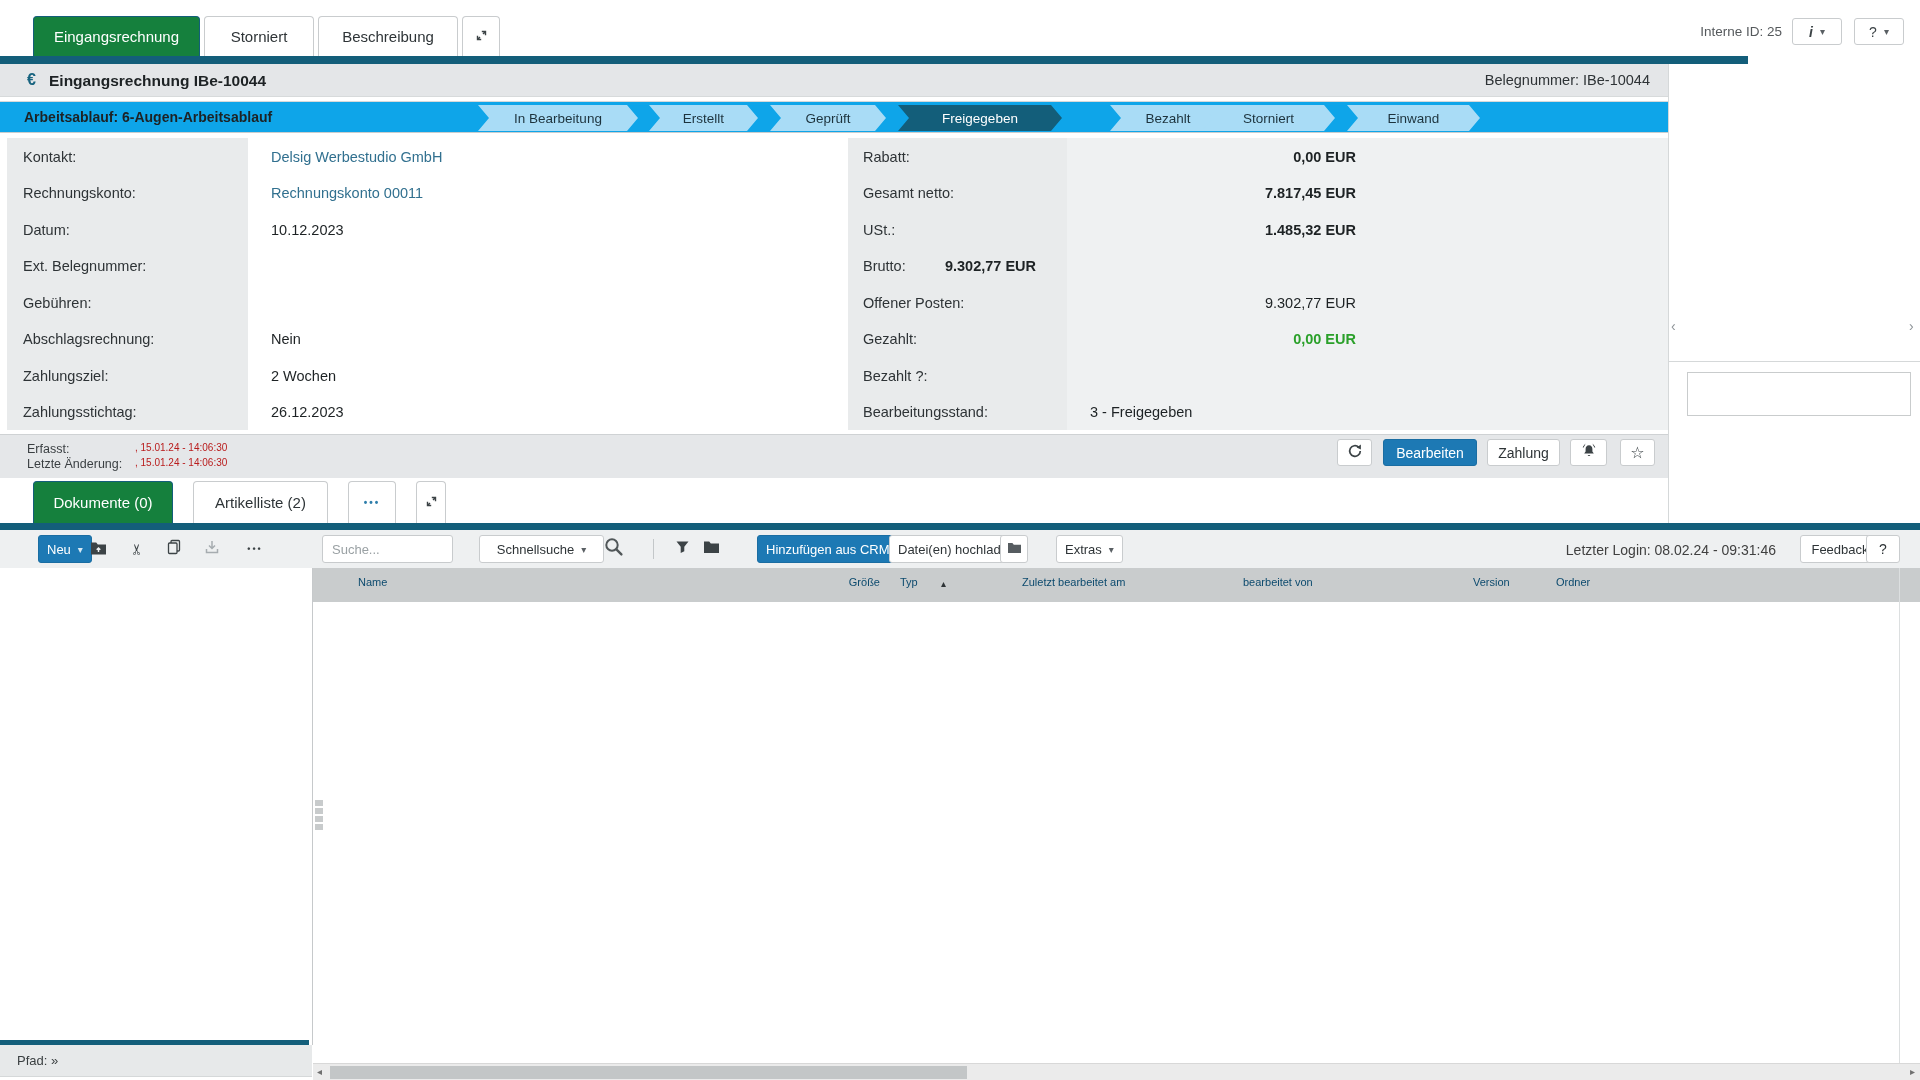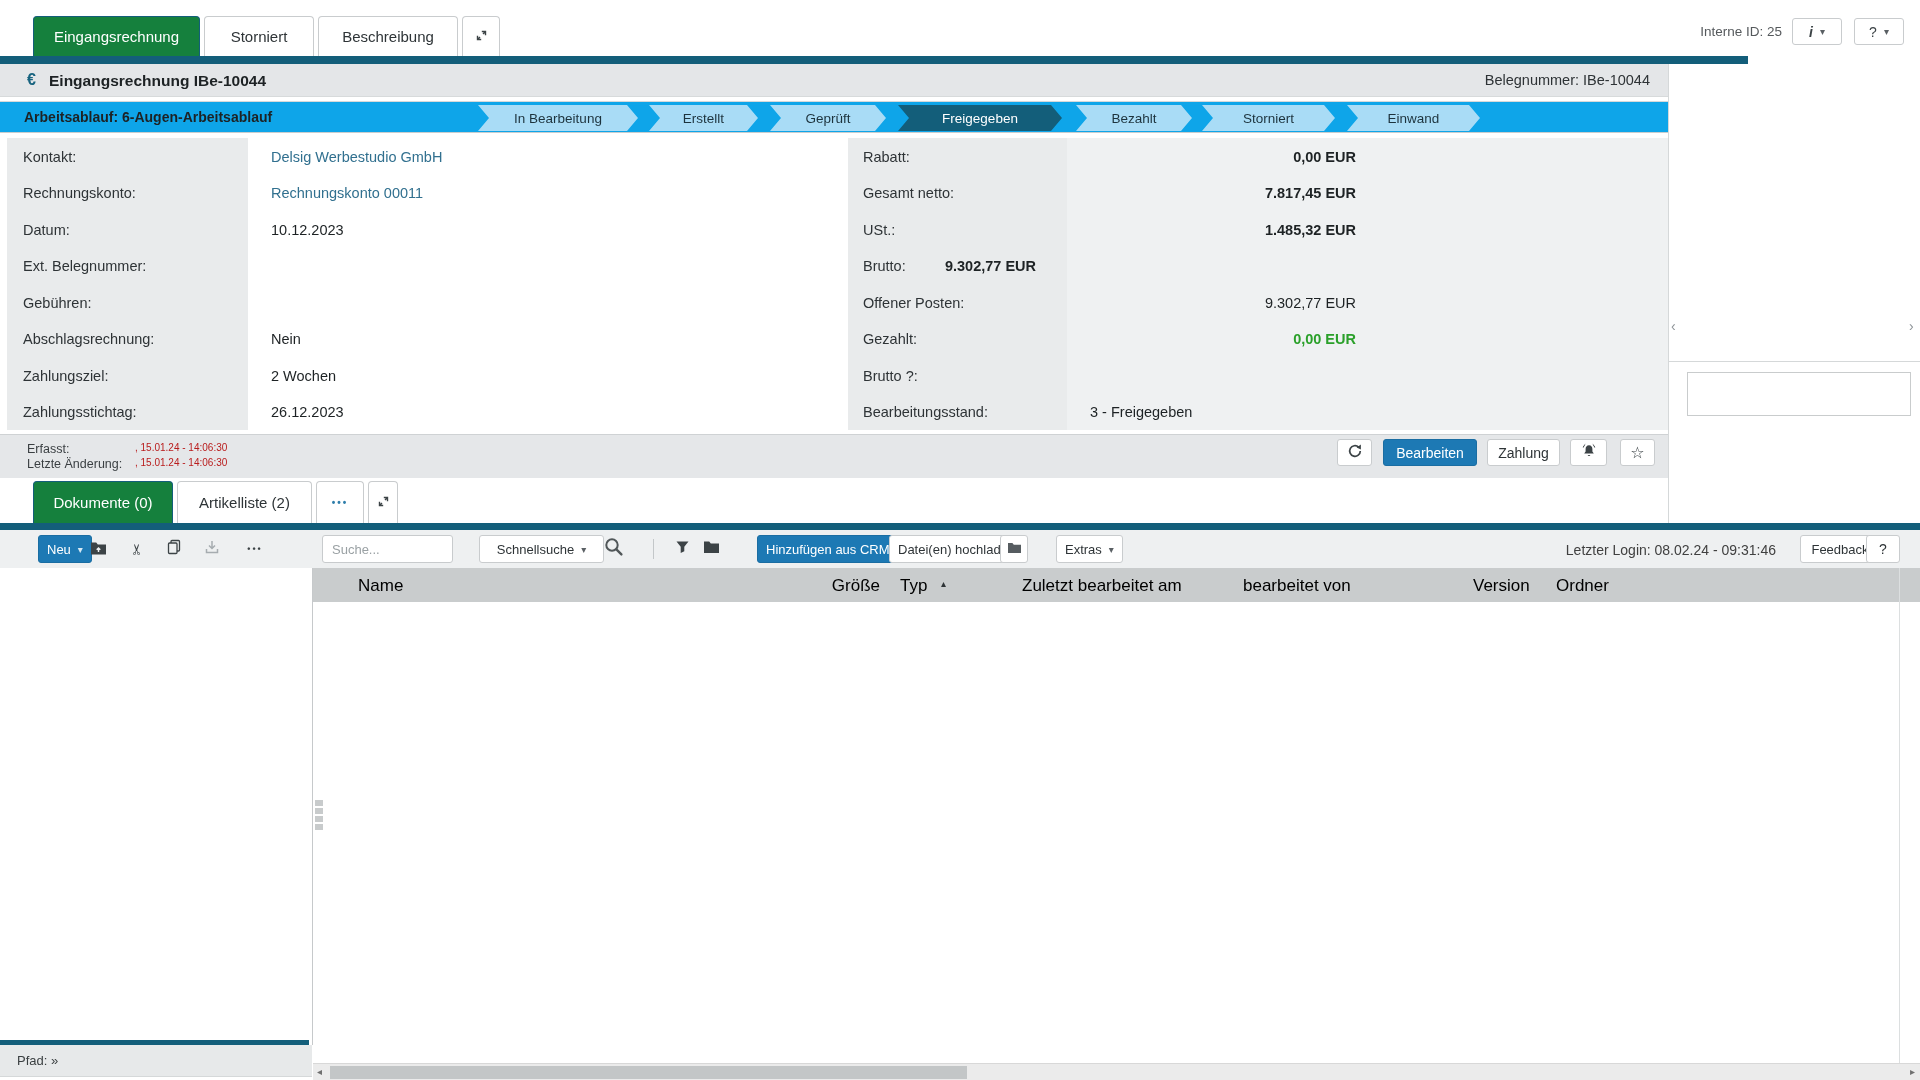--- a/index.html
+++ b/index.html
@@ -60,21 +60,21 @@
   .panel-footer { position:absolute; left:0; top:434px; width:1668px; height:44px; background:#e5e7e9;
                   border-top:1px solid #cfd2d4; }
   .pf-line { position:absolute; font-size:12.5px; color:#3a3f42; }
   .pf-val { position:absolute; font-size:10px; color:#b91c1c; left:135px; }
   .btn { display:flex; align-items:center; justify-content:center; background:#fff;
          border:1px solid #c9ccce; border-radius:3px; font-size:14px; color:#2e3437; cursor:pointer; }
   .btn.blue { background:#1d79b4; border-color:#1a6da2; color:#fff; }
   .pf-btn { position:absolute; top:4px; height:27px; }
 
   
-  .lower-tabs { position:absolute; left:33px; top:481px; display:flex; gap:4px; height:42px; }
+  .lower-tabs { position:absolute; left:33px; top:481px; display:flex; gap:20px; height:42px; }
   .lower-tabs .tab { height:42px; }
   .dots-blue { color:#2d7daa; font-size:10px; letter-spacing:2px; font-weight:bold; }
   .blue-bar-lower { position:absolute; left:0; top:523px; width:1920px; height:7px; background:#135e7a; }
 
   
   .toolbar { position:absolute; left:0; top:530px; width:1920px; height:38px; background:#eef0f1; }
   .tb { position:absolute; top:5px; height:28px; }
   .tbtn { display:flex; align-items:center; justify-content:center; gap:7px; height:28px;
           font-size:13px; padding:0 8px;margin-left:20px; }
   .ticon { position:absolute; top:7px; display:flex; align-items:center; justify-content:center;
@@ -82,21 +82,21 @@
   .dots-dark { color:#3c4346; font-size:9px; letter-spacing:2px; font-weight:bold; }
   .search-input { position:absolute; left:322px; top:5px; width:131px; height:28px; background:#fff;
                   border:1px solid #c8cbcd; border-radius:3px; padding:0 9px; font-size:13px;
                   font-family:inherit; color:#2e3437; }
   .search-input::placeholder { color:#9aa1a4; }
   .tb-divider { position:absolute; left:653px; top:9px; width:1px; height:20px; background:#c3c7c9; }
   .login-text { position:absolute; right:144px; top:12px; font-size:14px; color:#404040; }
 
   
   .table-header { position:absolute; left:313px; top:568px; width:1607px; height:34px; background:#c9cccd; }
-  .th { position:absolute; top:8px; font-size:17px; color:#000000; cursor:pointer; }
+  .th { position:absolute; top:8px; font-size:11px; color:#0c4a6e; cursor:pointer; }
   .sort { position:absolute; top:10px; font-size:10px; color:#2e3336; }
   .vline-right { position:absolute; left:1899px; top:568px; width:1px; height:495px; background:#dcdfe0; }
 
   
   .tree-panel { position:absolute; left:0; top:568px; width:312px; height:472px; background:#fff; }
   .splitter { position:absolute; left:312px; top:568px; width:1px; height:477px; background:#c6c9cb; }
   .drag-handle { position:absolute; left:315px; top:800px; width:8px; height:30px;
                  background:repeating-linear-gradient(#c8cbcc 0 6px, transparent 6px 8px); cursor:col-resize; }
   .blue-line { position:absolute; left:0; top:1040px; width:309px; height:5px; background:#135e7a; }
   .pfad-bar { position:absolute; left:0; top:1045px; width:312px; height:32px; background:#e7e9ea;
@@ -170,21 +170,21 @@
       </div>
     <div class="step" style="left:649px;width:109px">
         <span>Erstellt</span>
       </div>
     <div class="step" style="left:770px;width:116px">
         <span>Geprüft</span>
       </div>
     <div class="step active" style="left:898px;width:164px">
         <span>Freigegeben</span>
       </div>
-    <div class="step" style="left:1076px;width:116px">
+    <div class="step" style="left:1110px;width:116px">
         <span>Bezahlt</span>
       </div>
     <div class="step" style="left:1202px;width:133px">
         <span>Storniert</span>
       </div>
     <div class="step" style="left:1347px;width:133px">
         <span>Einwand</span>
       </div>
   </div>
 
@@ -225,21 +225,21 @@
       </div>
     <div class="frow" style="top:187.5px;width:1668px">
         <span class="flabel">Abschlagsrechnung:</span>
         <span class="fvalue">Nein</span>
         <span class="flabel r">Gezahlt:</span>
         <span class="fvalue amount green">0,00 EUR</span>
       </div>
     <div class="frow" style="top:224px;width:1668px">
         <span class="flabel">Zahlungsziel:</span>
         <span class="fvalue">2 Wochen</span>
-        <span class="flabel r">Brutto ?:</span>
+        <span class="flabel r">Bezahlt ?:</span>
         <span class="fvalue amount plain"></span>
       </div>
     <div class="frow" style="top:260.5px;width:1668px">
         <span class="flabel">Zahlungsstichtag:</span>
         <span class="fvalue">26.12.2023</span>
         <span class="flabel r">Bearbeitungsstand:</span>
         <span class="fvalue rleft">3 - Freigegeben</span>
       </div>
   </div>
 

